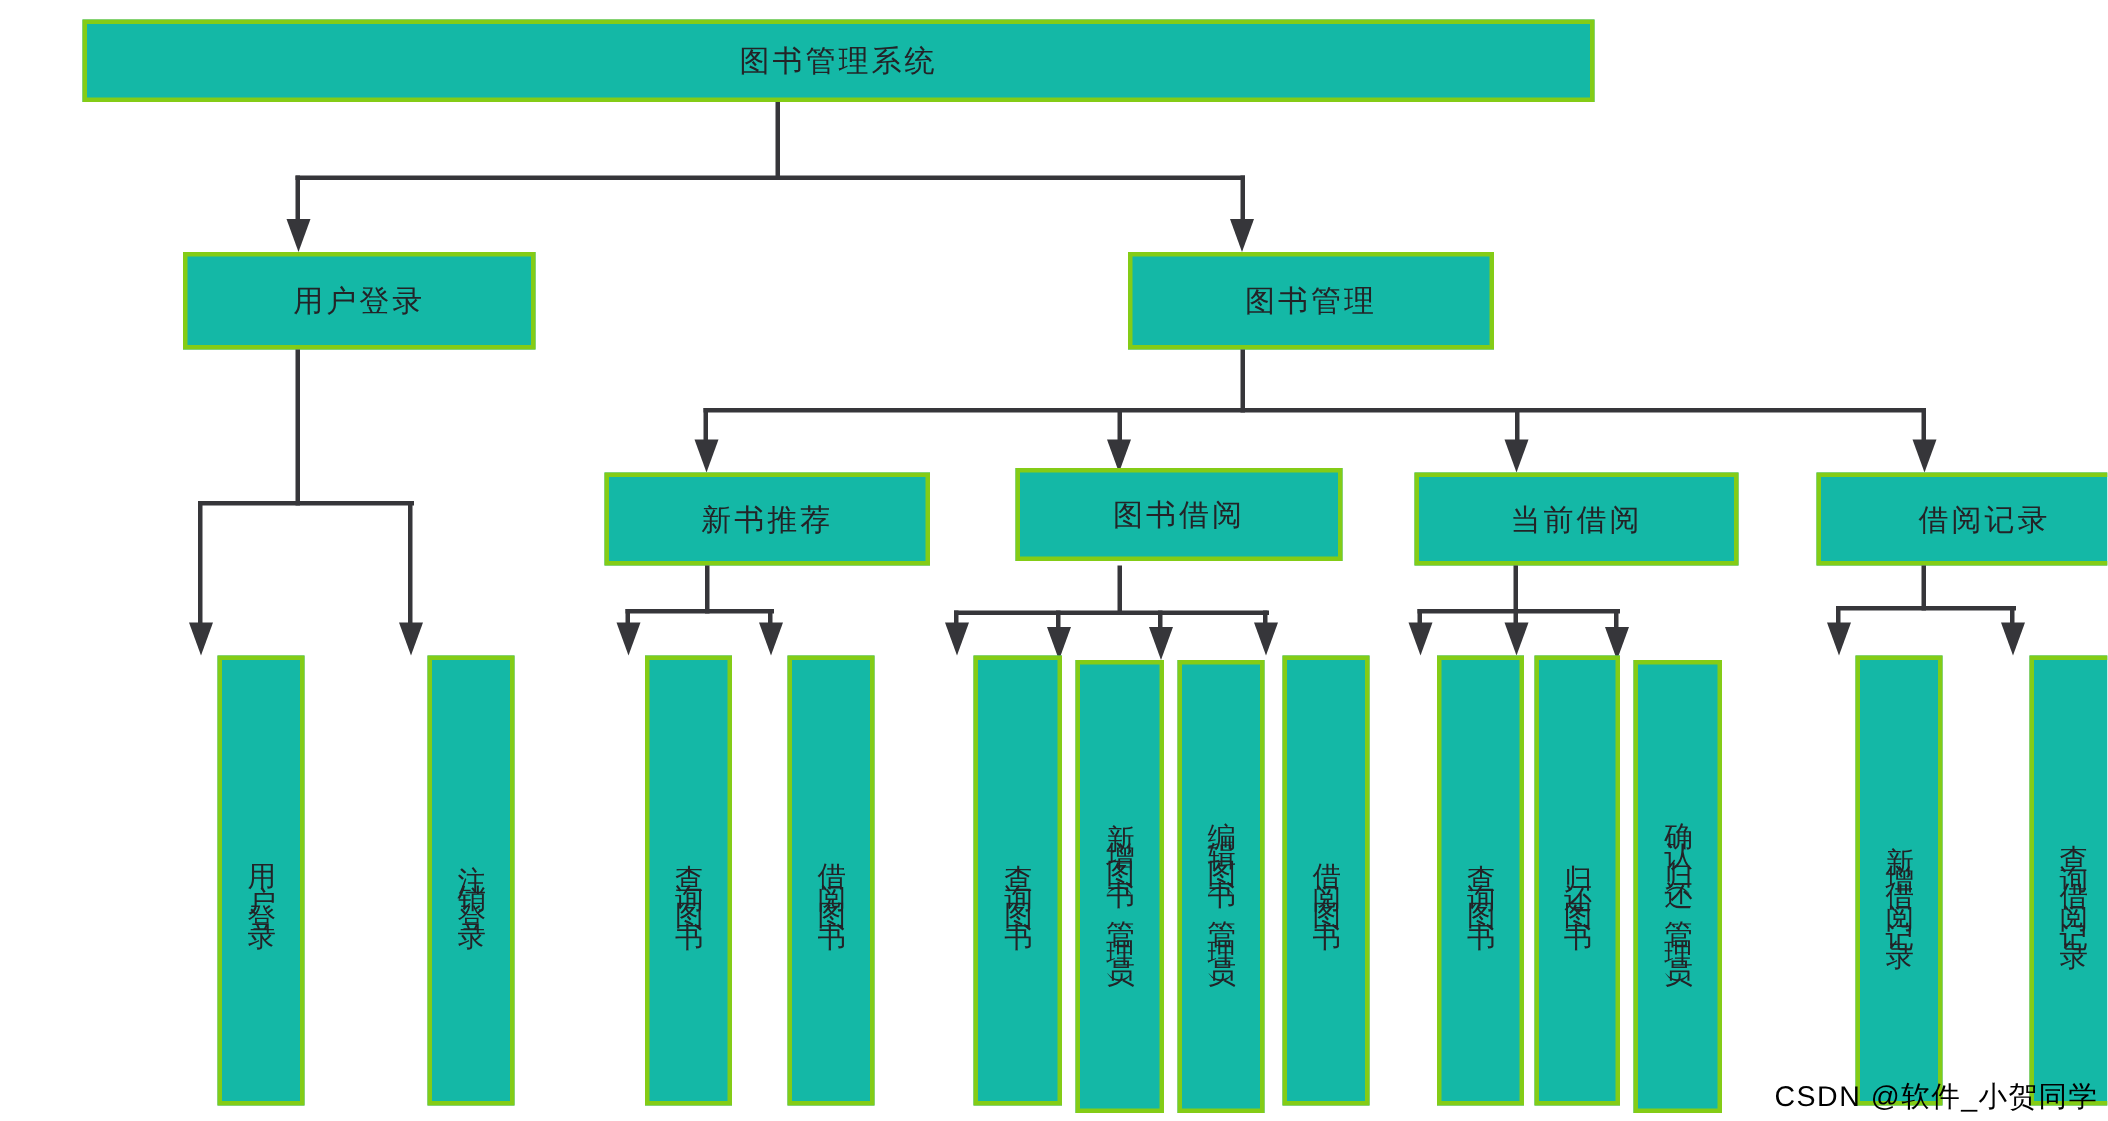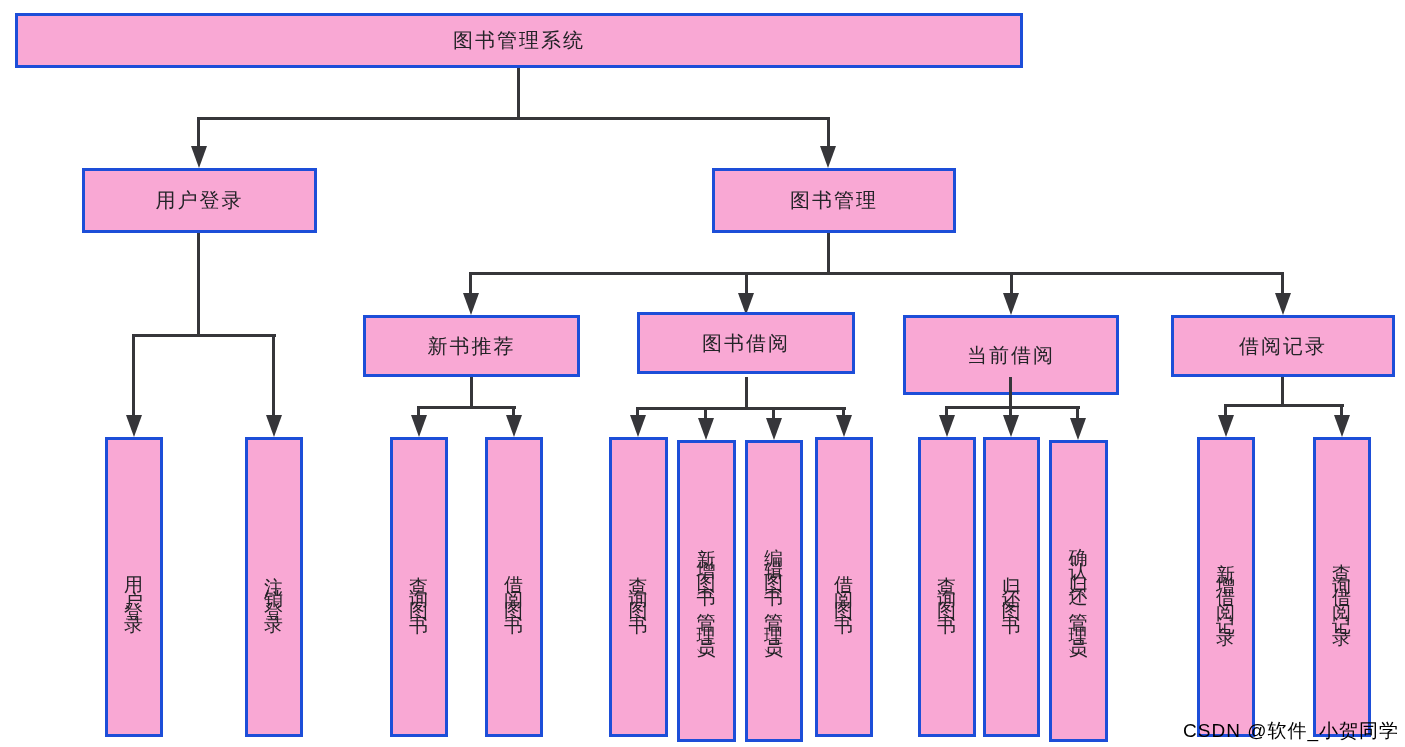--- a/index.html
+++ b/index.html
@@ -8,26 +8,27 @@
     position: relative;
     width: 1405px;
     height: 747px;
     background: #ffffff;
     overflow: hidden;
   }
   
   .box {
     position: absolute;
     box-sizing: border-box;
-    background: #f9a8d4;
-    border: 3px solid #1d4ed8;
+    background: #14b8a6;
+    border: 3px solid #84cc16;
     display: flex;
     align-items: center;
     justify-content: center;
     color: #232327;
+    margin-left: 40px;
   }
   .hbox { font-size: 20px; letter-spacing: 2px; white-space: nowrap; }
   .vbox span {
     writing-mode: vertical-rl;
     text-orientation: mixed;
     font-size: 19px;
     line-height: 1;
     letter-spacing: 13px;
     color: #232327;
   }
@@ -93,21 +94,21 @@
   <div class="arr" style="left:126px; top:415px;"></div>
   <div class="vl" style="left:272px; top:334px; height:83px;"></div>
   <div class="arr" style="left:266px; top:415px;"></div>
 
   <div class="box hbox" style="left:363px; top:315px; width:217px; height:62px;align-items:center;">
     <span>新书推荐</span>
   </div>
   <div class="box hbox" style="left:637px; top:312px; width:218px; height:62px;">
     <span>图书借阅</span>
   </div>
-  <div class="box hbox" style="left:903px; top:315px; width:216px; height:80px;justify-content:center;">
+  <div class="box hbox" style="left:903px; top:315px; width:216px; height:62px;justify-content:center;">
     <span>当前借阅</span>
   </div>
   <div class="box hbox" style="left:1171px; top:315px; width:224px; height:62px;">
     <span>借阅记录</span>
   </div>
 
   <div class="vl" style="left:470px; top:377px; height:32px;"></div>
   <div class="hl" style="left:417px; top:406px; width:99px;"></div>
   <div class="vl" style="left:417px; top:406px; height:11px;"></div>
   <div class="arr" style="left:411px; top:415px;"></div>

